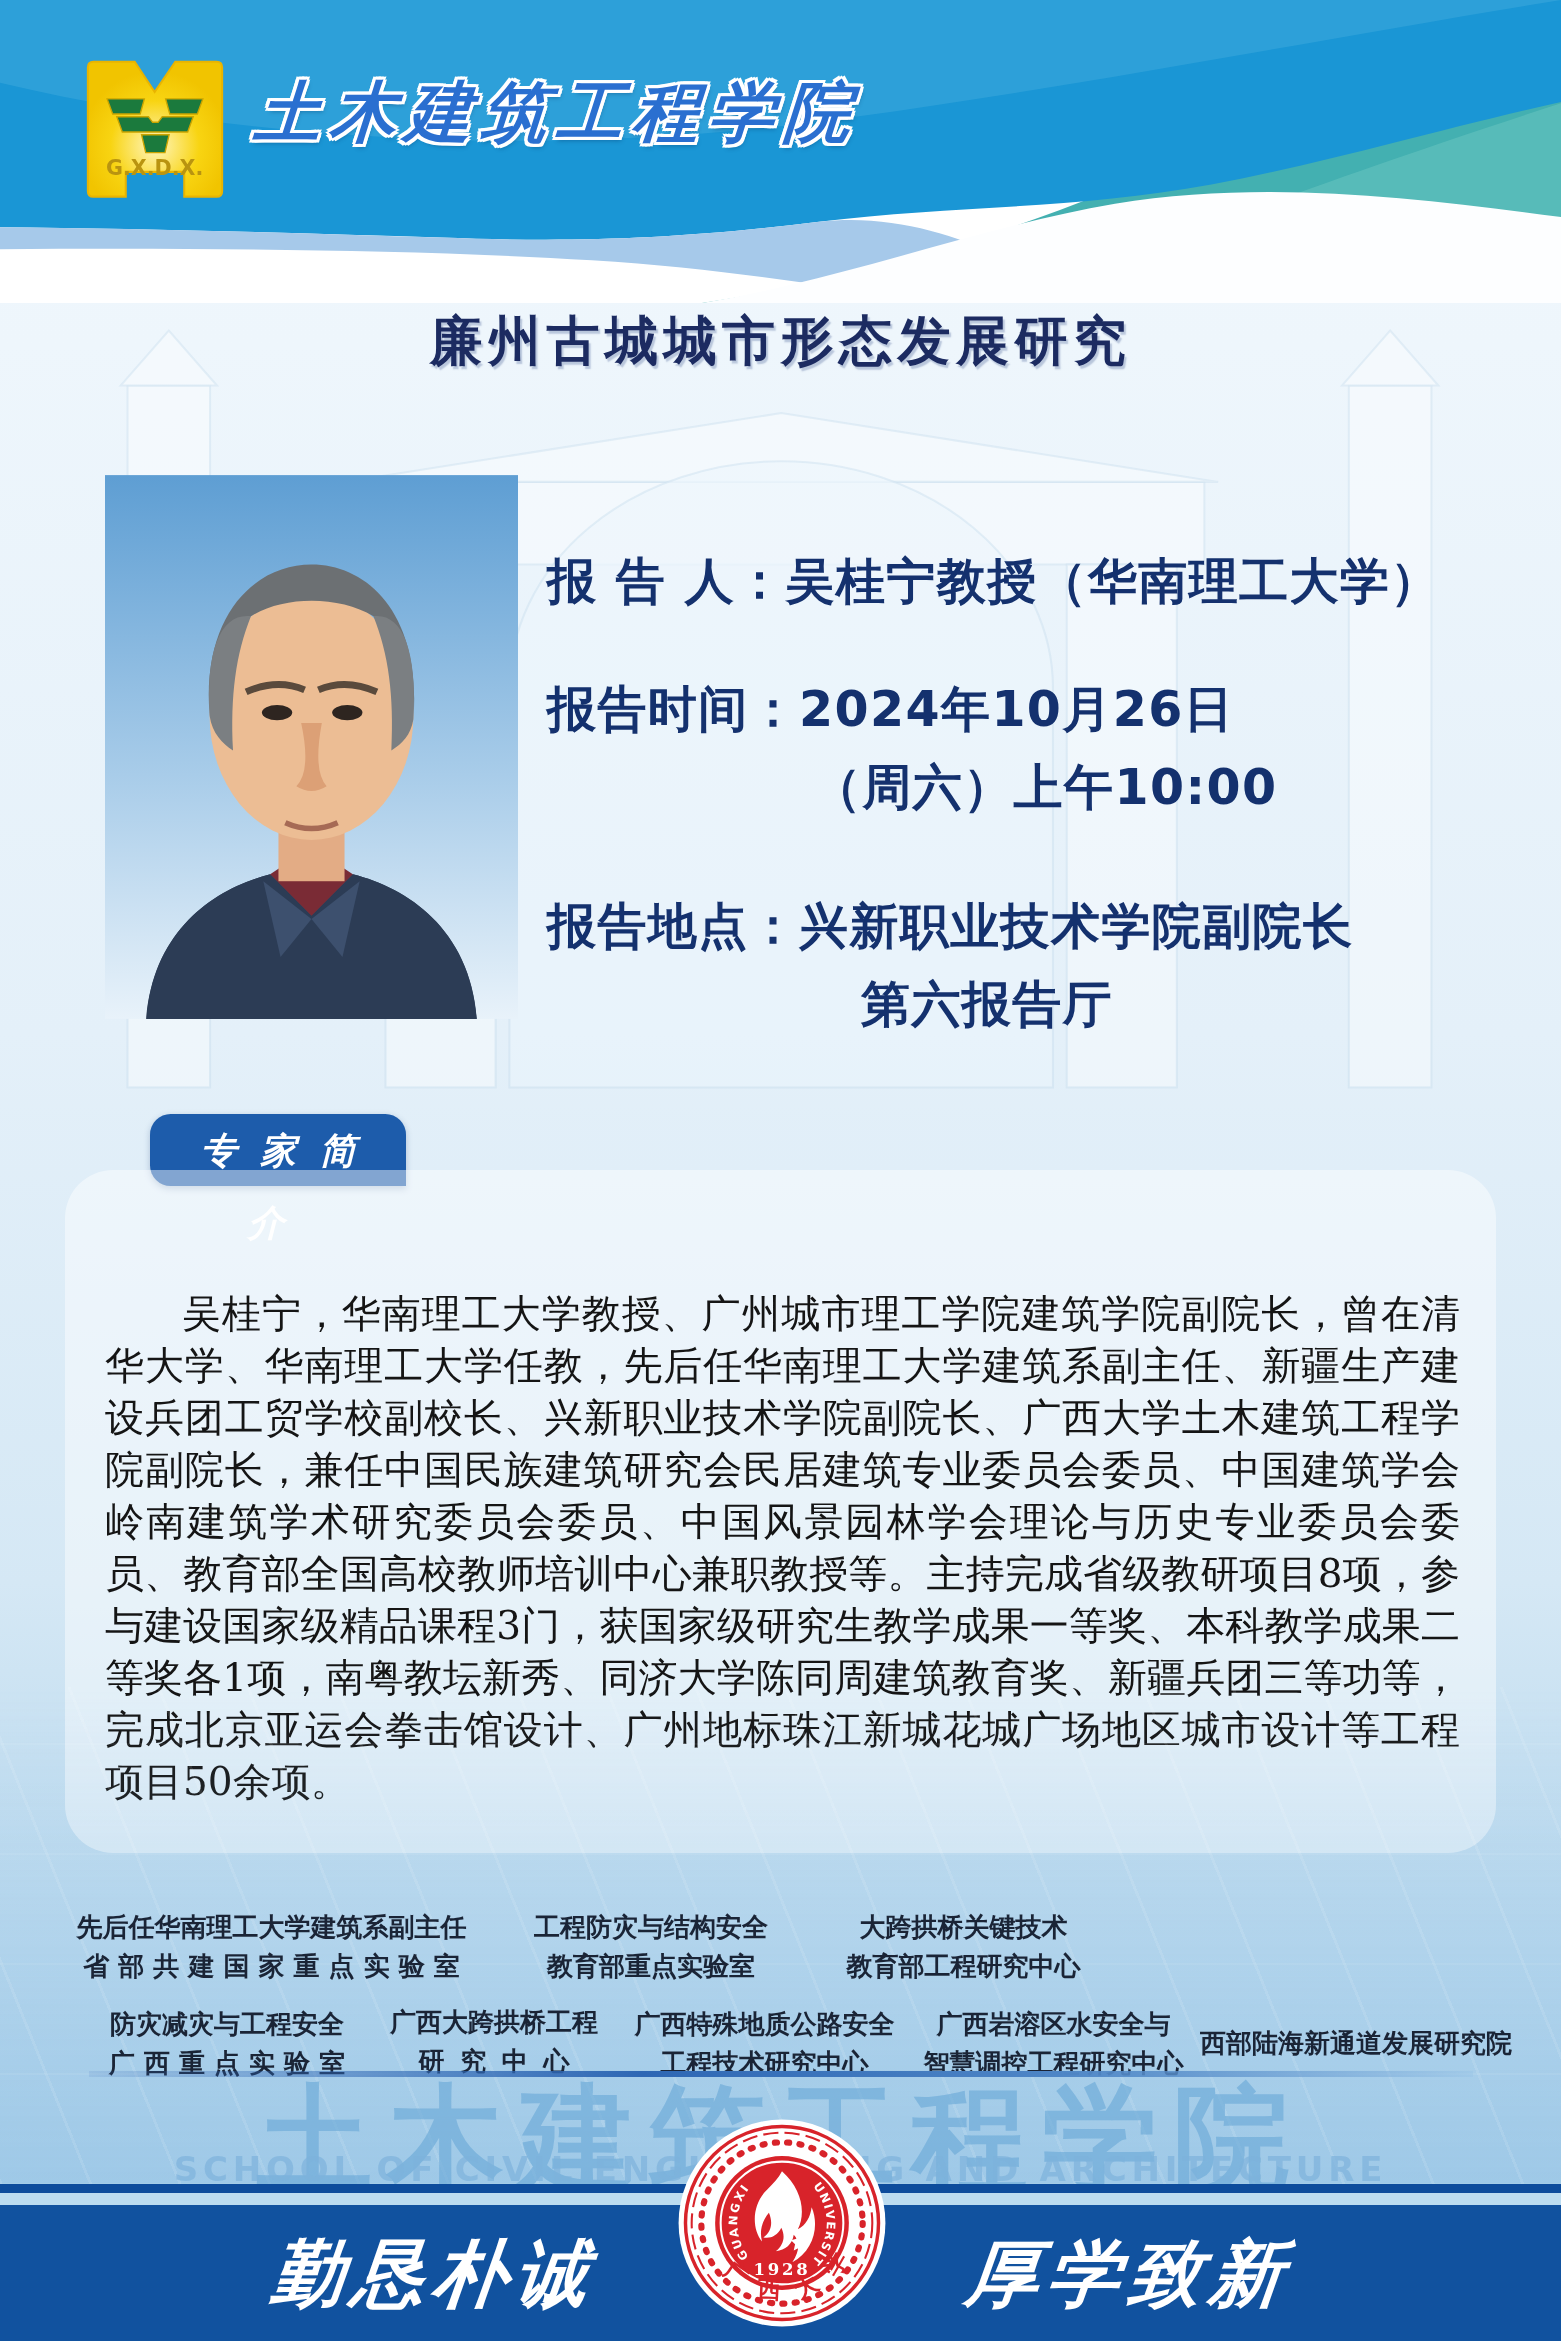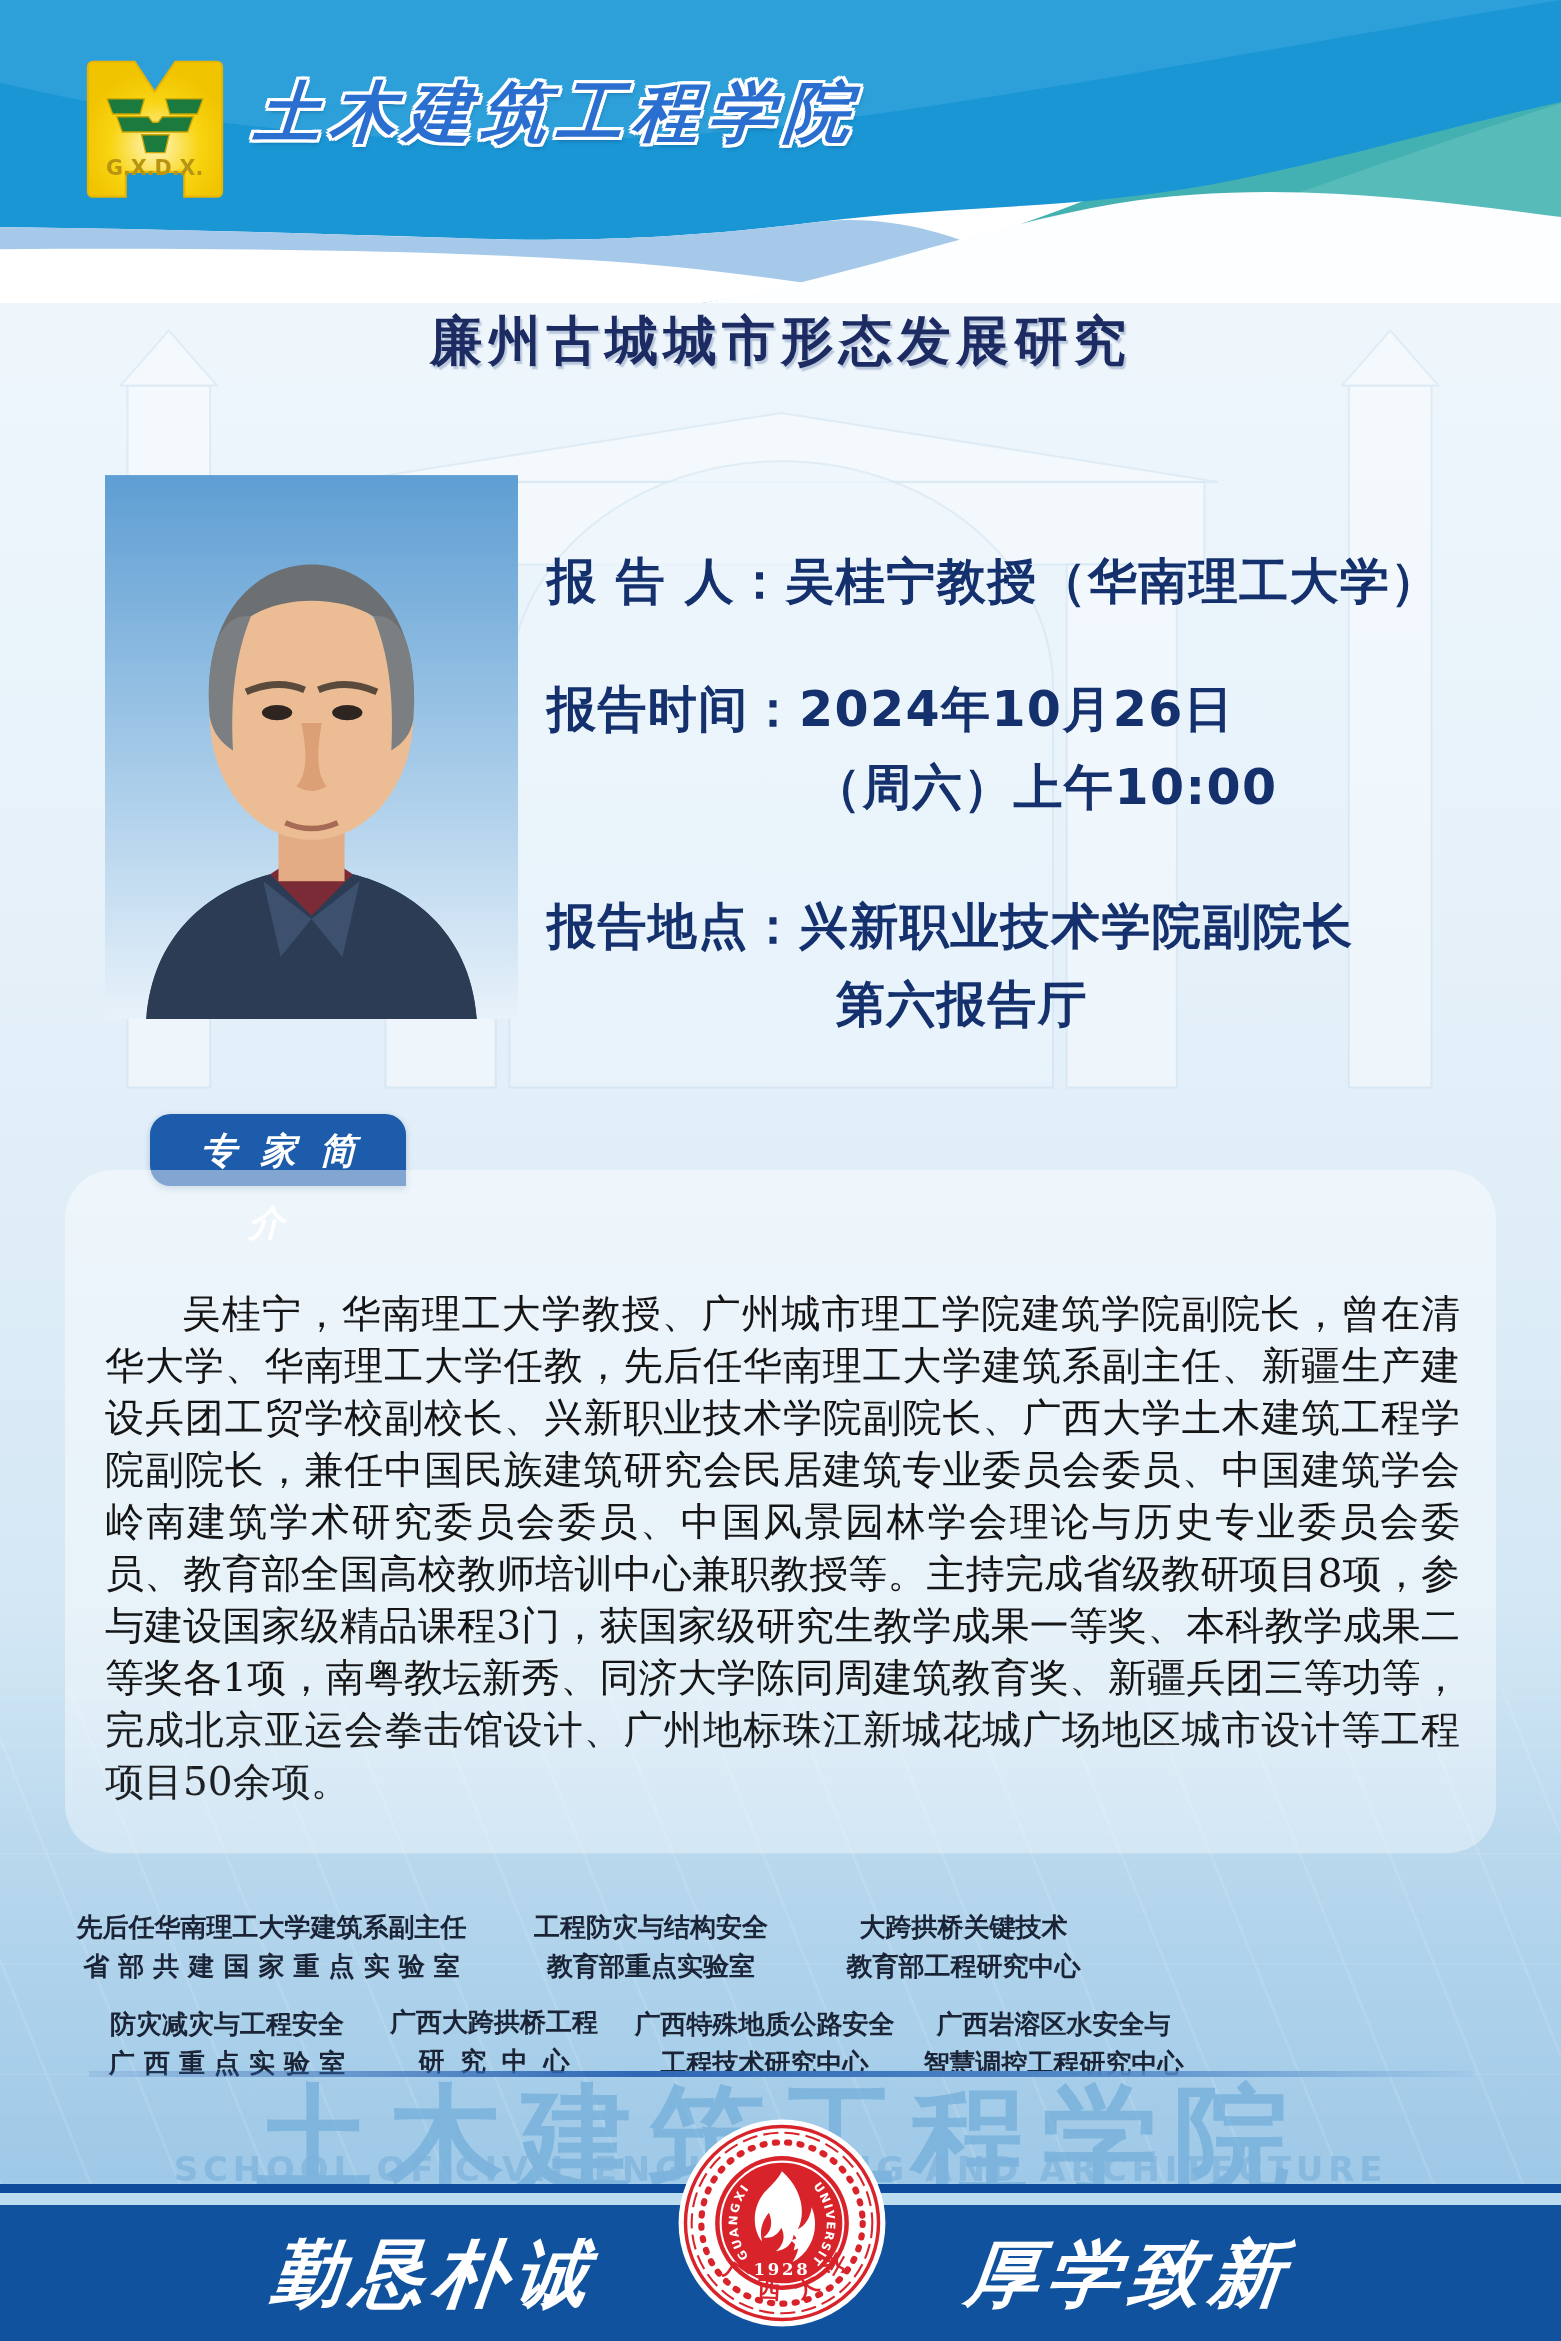--- a/index.html
+++ b/index.html
@@ -36,21 +36,21 @@
   
   .photo{left:105px;top:475px;width:413px;height:544px;overflow:hidden;}
   .info-line{
     height:66px;line-height:66px;font-size:49px;font-weight:bold;color:#14316e;
     white-space:nowrap;letter-spacing:1.4px;
   }
   .l1{left:547px;top:549px;}
   .l2{left:547px;top:677px;}
   .l3{left:812px;top:755px;}
   .l4{left:547px;top:894px;}
-  .l5{left:836px;top:972px;}
+  .l5{left:861px;top:972px;}
 
   
   .intro-tab{
     left:150px;top:1114px;width:256px;height:72px;background:#1d5cab;
     border-radius:20.7px 20.7px 0 20.7px;
     box-shadow:0 2.8px 6.9px rgba(20,60,120,.25);
     text-align:center;line-height:72px;color:#fff;font-size:36px;font-weight:bold;
     font-family:"DejaVu Serif","Liberation Serif",serif;letter-spacing:23.4px;text-indent:23.4px;
     font-style:italic;
   }
@@ -221,20 +221,23 @@
     <div>研  究  中  心</div>
   </div>
   <div class="abs lab" style="left:620px;top:2005px;width:289px;">
     <div>广西特殊地质公路安全</div>
     <div>工程技术研究中心</div>
   </div>
   <div class="abs lab" style="left:916px;top:2005px;width:275px;">
     <div>广西岩溶区水安全与</div>
     <div>智慧调控工程研究中心</div>
   </div>
+  <div class="abs lab" style="left:1184px;top:2005px;width:344px;line-height:77px;">
+    <div>西部陆海新通道发展研究院</div>
+  </div>
 
   <div class="abs lab-divider"></div>
 
   <div class="abs wm-cn">土木建筑工程学院</div>
   <div class="abs wm-en">SCHOOL OF CIVIL ENGINEERING AND ARCHITECTURE</div>
 
   <div class="abs stripe-dark"></div>
   <div class="abs stripe-light"></div>
   <div class="abs footer"></div>
 

